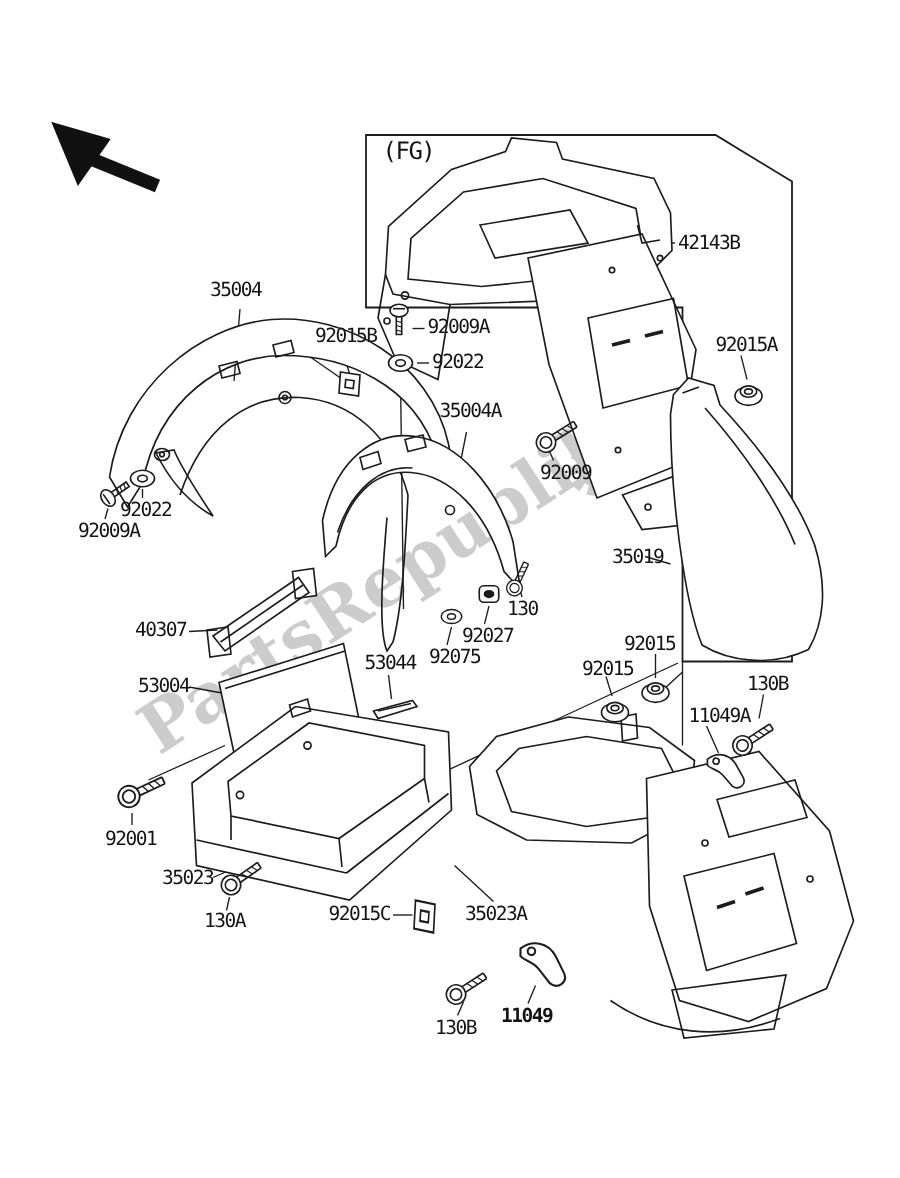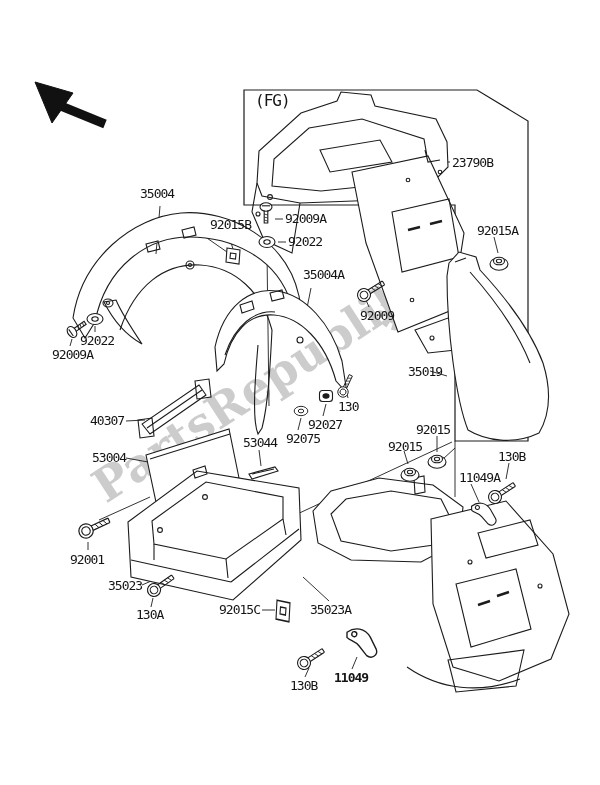--- a/index.html
+++ b/index.html
@@ -216,22 +216,22 @@
     <use href="#d-damper" transform="translate(362,644) rotate(15) scale(1.25)"></use>
   </g>
 </svg>
 
 <span class="tag" style="left:255px;top:91px;">(FG)</span>
 
 <span class="lbl" style="left:140px;top:187px;text-align:right;">35004</span>
 <span class="lbl" style="left:210px;top:218px;">92015B</span>
 <span class="lbl" style="left:285px;top:212px;">92009A</span>
 <span class="lbl" style="left:288px;top:235px;">92022</span>
-<span class="lbl" style="left:293px;top:268px;padding-left:10px;">35004A</span>
-<span class="lbl" style="left:452px;top:156px;">23790B</span>
+<span class="lbl" style="left:293px;top:268px;">35004A</span>
+<span class="lbl" style="left:452px;top:156px;">42143B</span>
 <span class="lbl" style="left:477px;top:224px;">92015A</span>
 <span class="lbl" style="left:360px;top:309px;">92009</span>
 <span class="lbl" style="left:396px;top:365px;margin-left:12px;">35019</span>
 <span class="lbl" style="left:90px;top:414px;">40307</span>
 <span class="lbl" style="left:92px;top:451px;">53004</span>
 <span class="lbl" style="left:243px;top:436px;">53044</span>
 <span class="lbl" style="left:286px;top:432px;">92075</span>
 <span class="lbl" style="left:308px;top:418px;">92027</span>
 <span class="lbl" style="left:338px;top:400px;">130</span>
 <span class="lbl" style="left:80px;top:334px;">92022</span>

